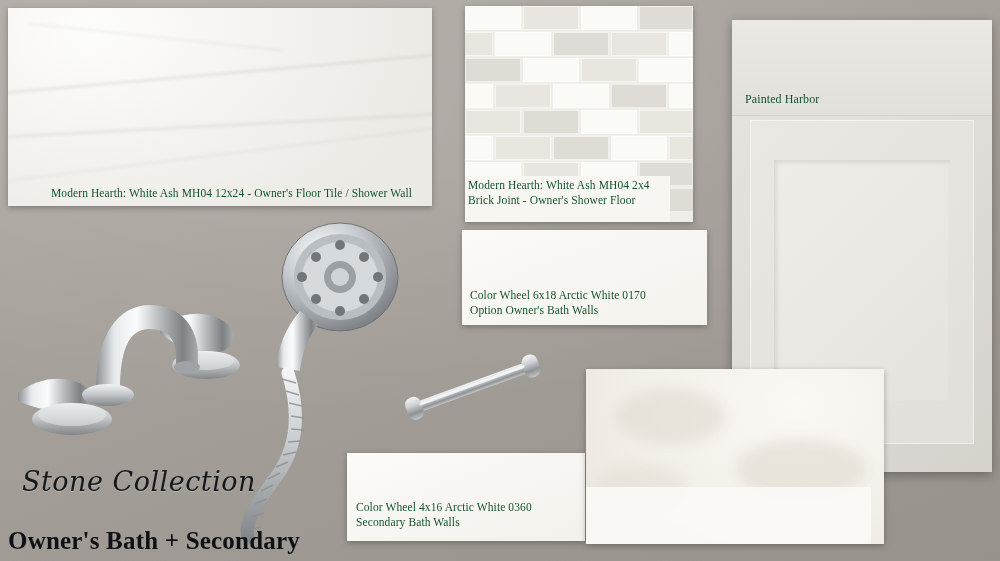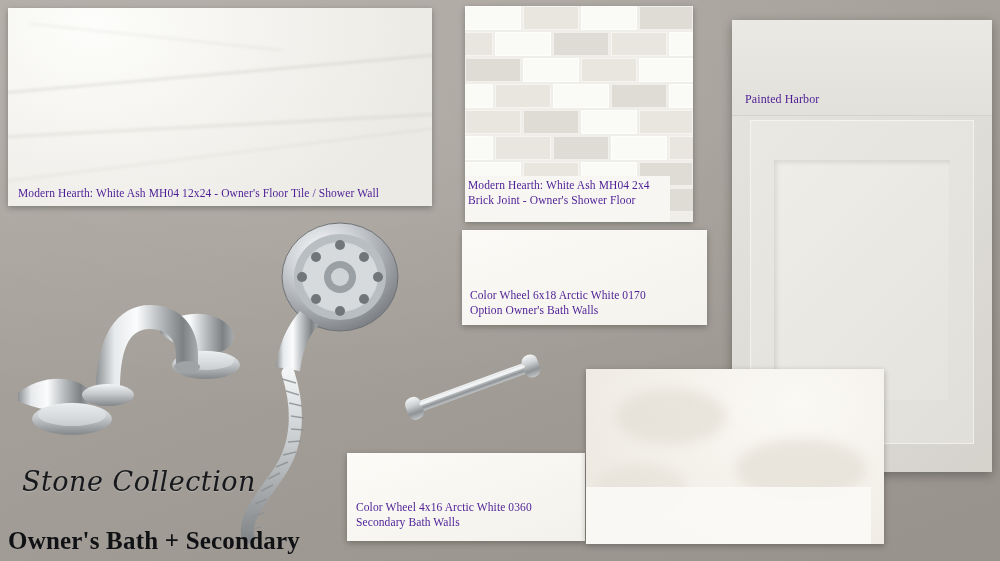--- a/index.html
+++ b/index.html
@@ -31,40 +31,40 @@
     position: absolute;
     box-shadow: 0 2px 6px rgba(0,0,0,0.28);
     box-sizing: border-box;
     overflow: hidden;
   }
   .caption {
     position: absolute;
     font-family: "Liberation Serif", serif;
     font-size: 11.5px;
     line-height: 1.32;
-    color: #4c1d95;
+    color: #14532d;
     letter-spacing: 0.1px;
   }
 
   
   #tile-floor {
     left: 8px; top: 8px; width: 424px; height: 198px;
     background:
       radial-gradient(80% 120% at 20% 10%, #fdfdfb 0%, #f3f2ee 55%, #eceae5 100%);
   }
   #tile-floor .vein {
     position: absolute;
     background: rgba(190,188,182,0.45);
     filter: blur(1.4px);
   }
   #tile-floor .v1 { left: -10%; top: 32%; width: 130%; height: 2px; transform: rotate(-5deg); }
   #tile-floor .v2 { left: -10%; top: 58%; width: 130%; height: 3px; transform: rotate(-3deg); opacity:.6;}
   #tile-floor .v3 { left: -10%; top: 72%; width: 130%; height: 1.5px; transform: rotate(-7deg); opacity:.5;}
   #tile-floor .v4 { left: 5%; top: 14%; width: 60%; height: 1.5px; transform: rotate(6deg); opacity:.45;}
-  #cap-floor { left: 18px; top: 186px; width: 404px; }
+  #cap-floor { left: 8px; top: 186px; width: 404px; text-align: right; }
 
   
   #tile-brick {
     left: 465px; top: 6px; width: 228px; height: 216px;
     background: #efeee9;
   }
   #tile-brick .brick {
     position: absolute;
     background: #e4e2db;
     box-shadow: inset 0 0 0 1px rgba(255,255,255,0.55);

